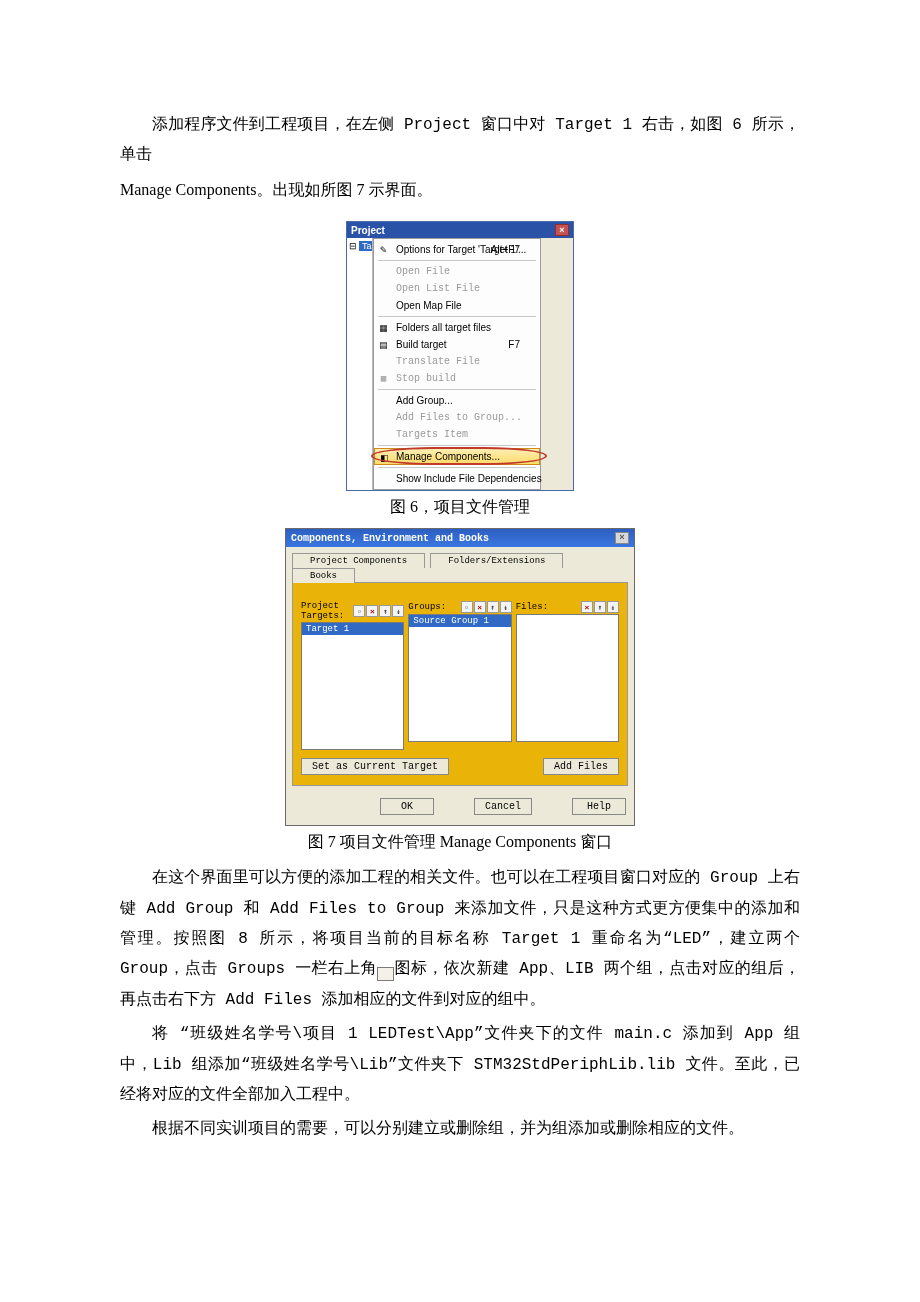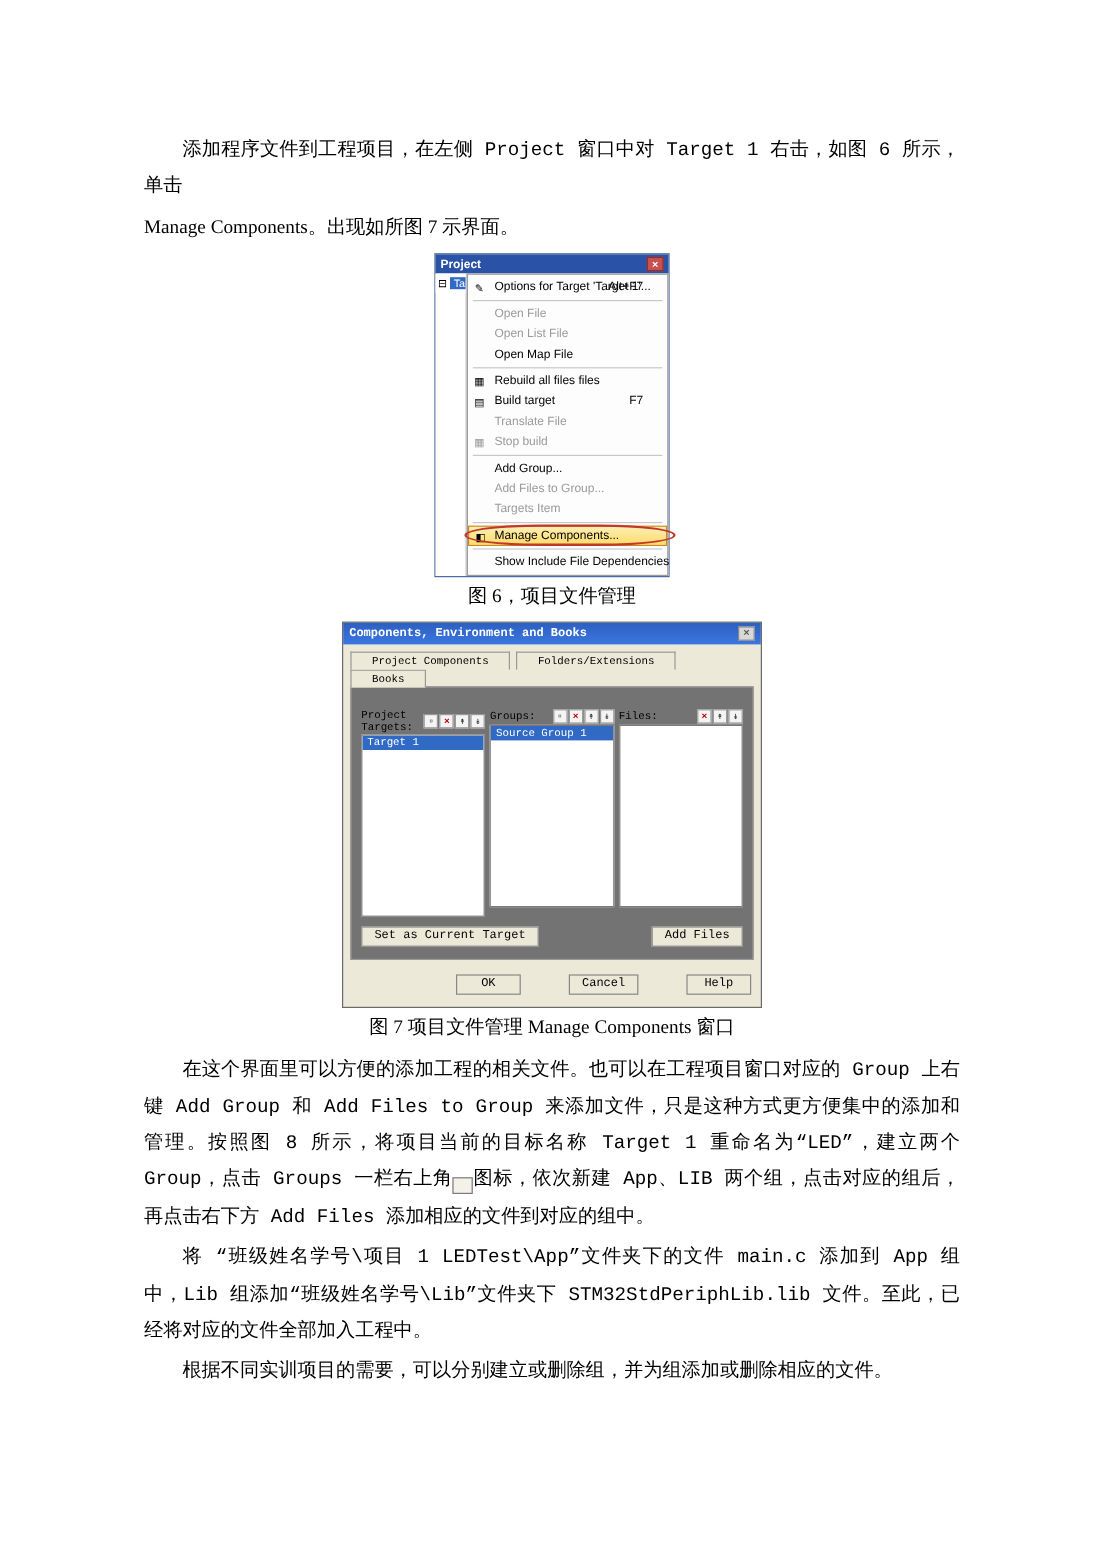--- a/index.html
+++ b/index.html
@@ -19,22 +19,22 @@
     text-align: justify;
     margin: 0 0 4px 0;
   }
   .indent { text-indent: 2em; font-family: Liberation Mono, monospace; }
   .caption {
     text-align: center;
     margin: 6px 0 10px 0;
   }
   
   .fig6 {
-    width: 196px;
-    margin: 6px auto 4px auto;
+    width: 228px;
+    margin: 16px auto 4px auto;
     border: 1px solid #4b6aa9;
     font-family: Tahoma, Arial, sans-serif;
     font-size: 10px;
     background: #ece9d8;
   }
   .fig6-title {
     background: linear-gradient(#2a52a6, #2a52a6);
     color: #fff;
     font-weight: bold;
     padding: 2px 4px;
@@ -77,21 +77,21 @@
     border: 1px solid #9c9c9c;
     width: 168px;
     padding: 2px 0;
   }
   .menu-item, .menu-item-dis {
     padding: 3px 8px 3px 22px;
     white-space: nowrap;
     position: relative;
     color: #000;
   }
-  .menu-item-dis { color: #9a9a9a; }
+  .menu-item-dis { color: #9a9a9a; font-family: Liberation Mono, monospace; }
   .menu-sep {
     height: 1px;
     background: #c8c8c8;
     margin: 2px 4px;
   }
   .menu-item .sh {
     position: absolute; right: 20px;
   }
   .menu-item.highlight {
     background: linear-gradient(#fdeeb3, #fddc6a);
@@ -140,21 +140,21 @@
     background: #ece9d8;
     position: relative;
     margin-right: -1px;
     font-size: 9px;
   }
   .tab.active { background: #ece9d8; z-index: 2; }
   .tab-panel {
     border: 1px solid #999;
     margin: -1px 6px 6px 6px;
     padding: 18px 8px 10px 8px;
-    background: #737373;
+    background: #eab308;
   }
   .cols {
     display: flex;
     gap: 4px;
   }
   .col { flex: 1; }
   .col-head {
     display: flex; align-items: center; justify-content: space-between;
     margin-bottom: 1px;
   }
@@ -165,21 +165,21 @@
     border: 1px solid #999;
     background: #f4f4f4;
     font-size: 8px;
     display: flex; align-items: center; justify-content: center;
     color: #333;
   }
   .ti.red { color: #b00; font-weight: bold; }
   .listbox {
     background: #fff;
     border: 1px solid #7a7a7a;
-    height: 152px;
+    height: 128px;
     overflow: hidden;
   }
   .list-sel {
     background: #316ac5;
     color: #fff;
     padding: 1px 4px;
     font-size: 9px;
   }
   .btn {
     border: 1px solid #888;
@@ -241,21 +241,21 @@
           <span>Options for Target 'Target 1'...</span>
           <span class="sh">Alt+F7</span>
         </div>
         <div class="menu-sep"></div>
         <div class="menu-item-dis">Open File</div>
         <div class="menu-item-dis">Open List File</div>
         <div class="menu-item">Open Map File</div>
         <div class="menu-sep"></div>
         <div class="menu-item">
           <span class="mi-icon">▦</span>
-          <span>Rebuild all files files</span>
+          <span>Folders all target files</span>
         </div>
         <div class="menu-item">
           <span class="mi-icon">▤</span>
           <span>Build target</span>
           <span class="sh">F7</span>
         </div>
         <div class="menu-item-dis">Translate File</div>
         <div class="menu-item-dis">
           <span class="mi-icon">▦</span>
           <span>Stop build</span>

